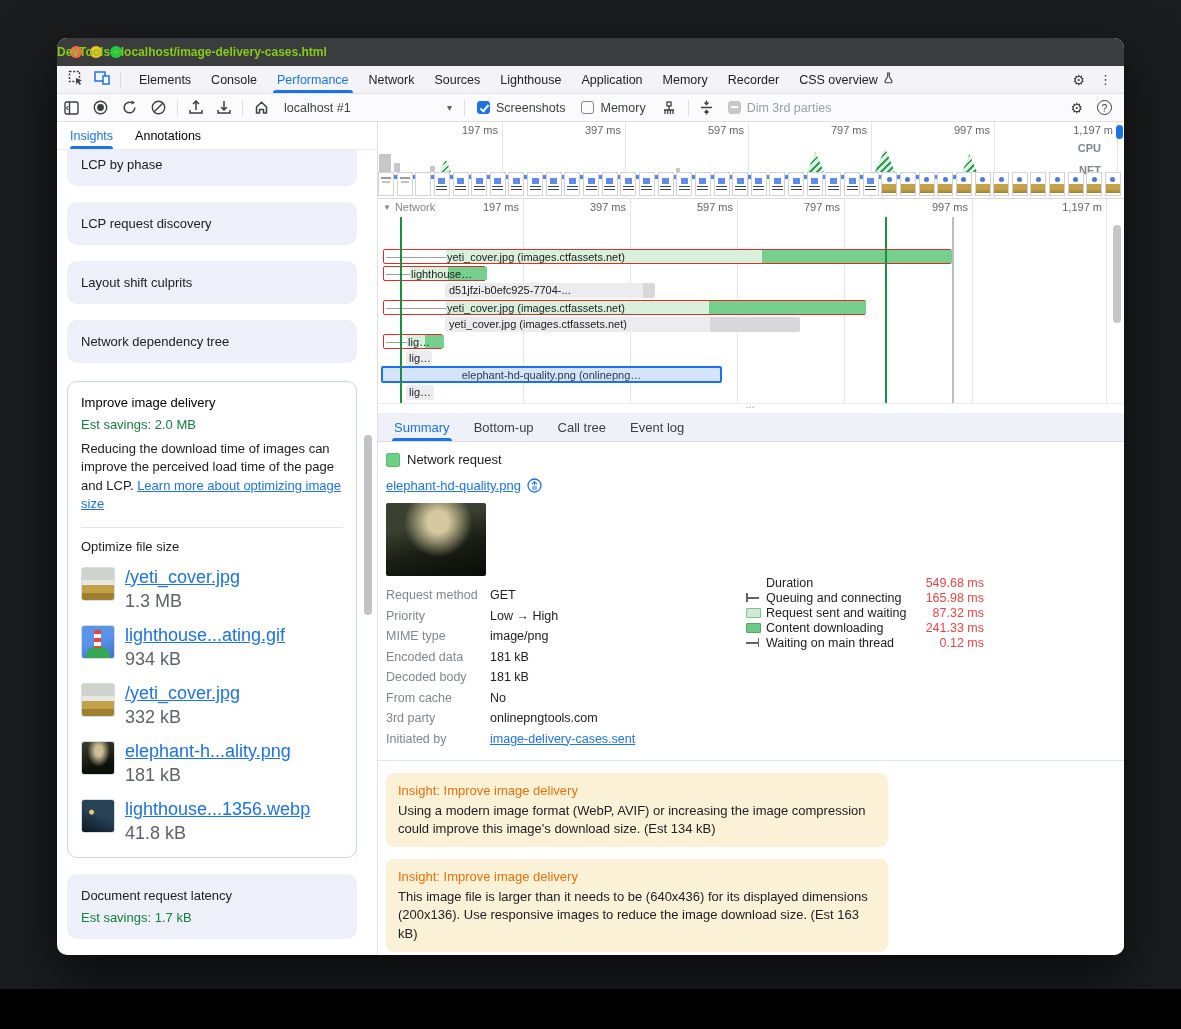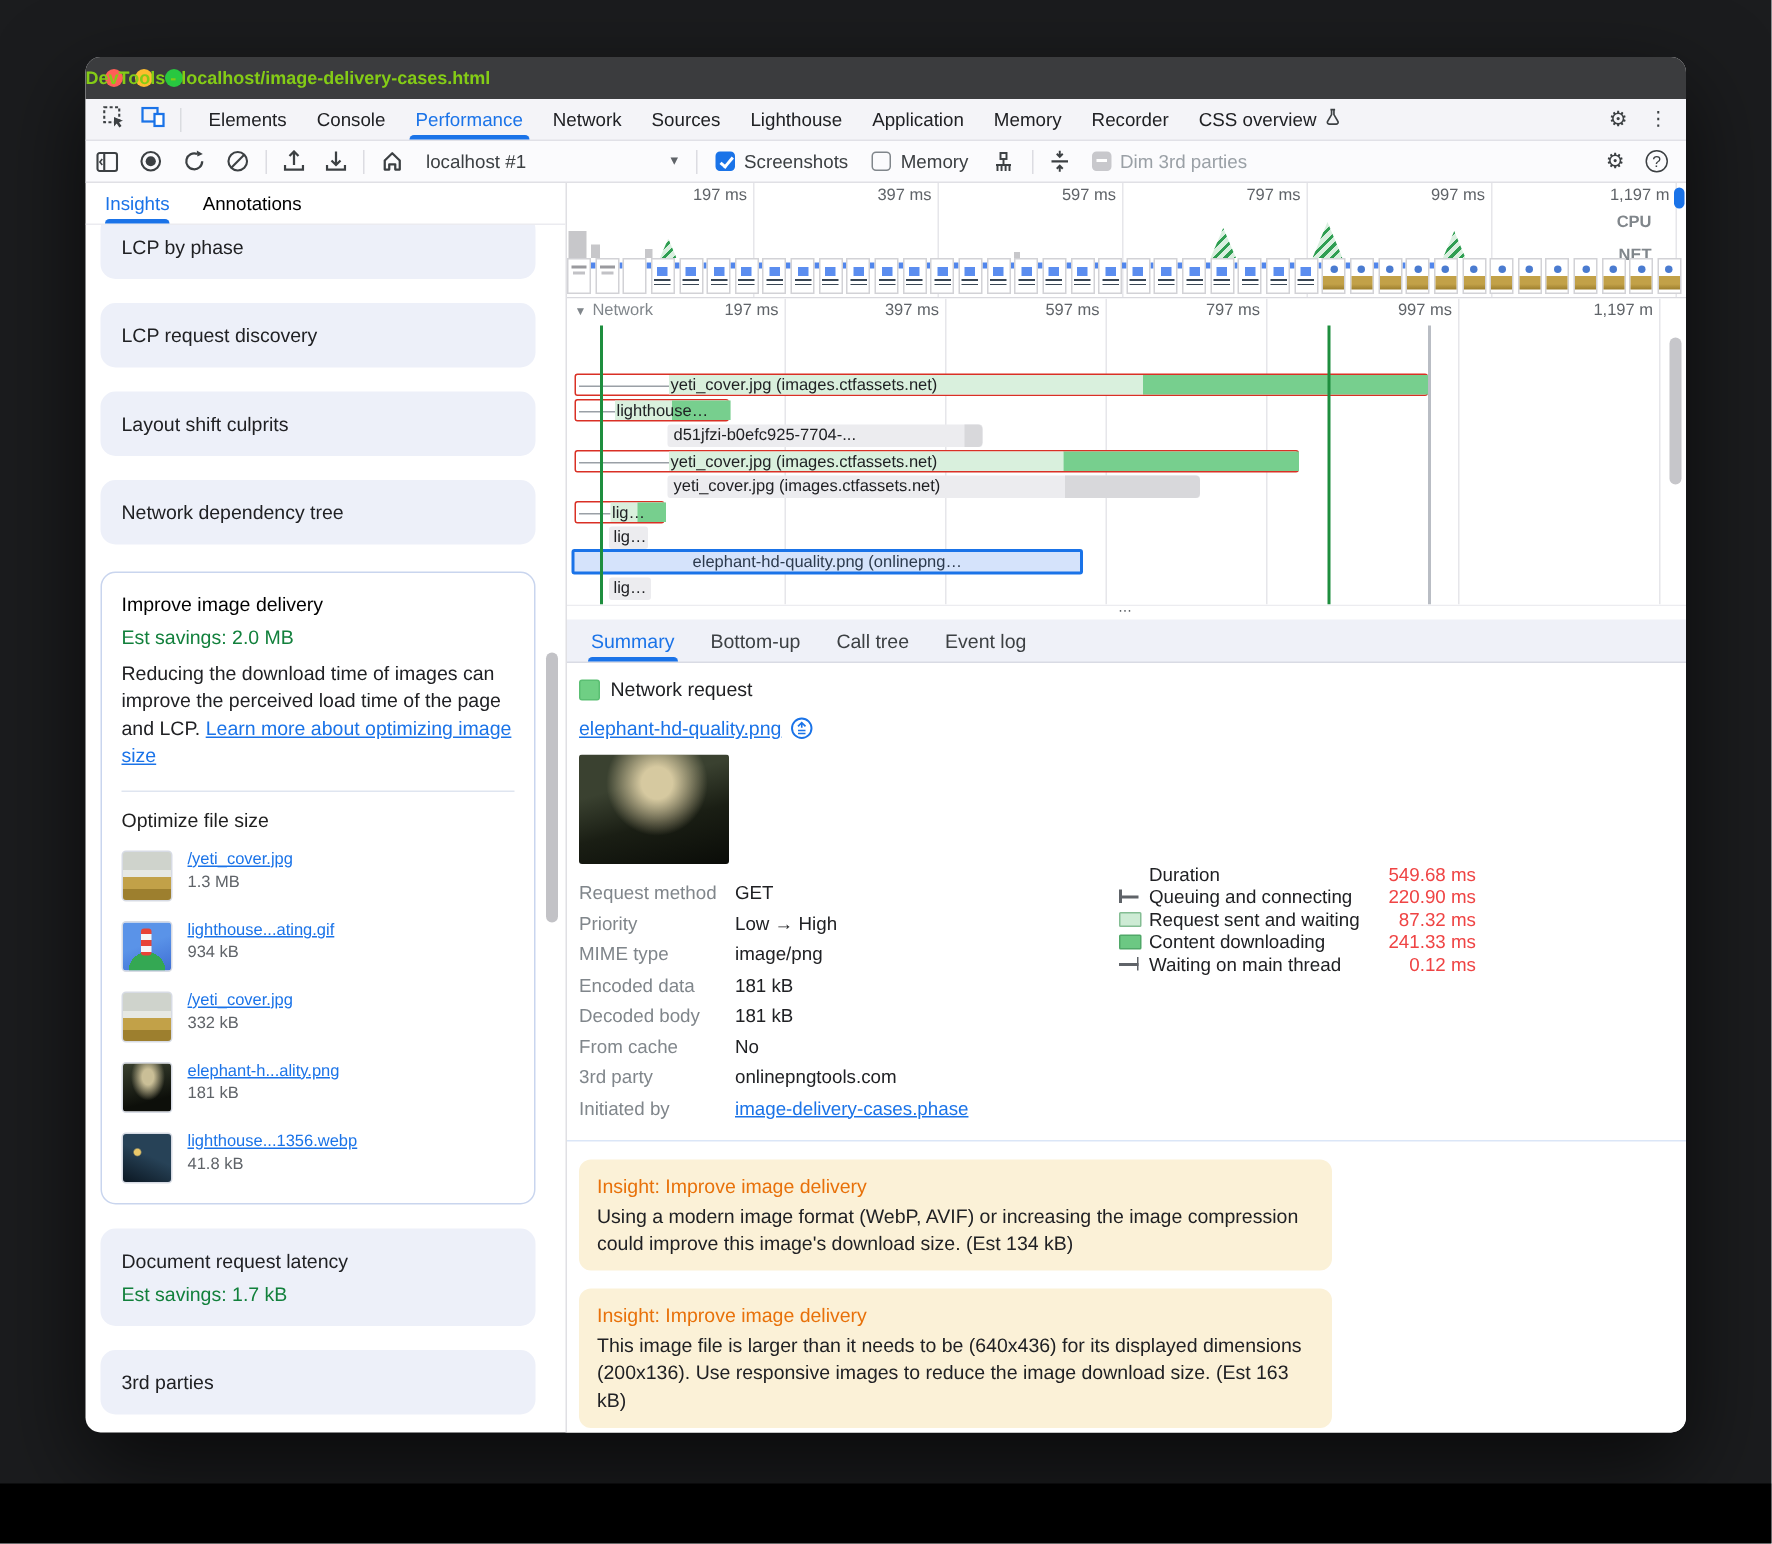--- a/index.html
+++ b/index.html
@@ -54,21 +54,21 @@
   a.lnk{color:var(--accent);text-decoration:underline;cursor:pointer;}
   .card-hr{border:none;border-top:1px solid #dfe5f0;margin:13px 0 11px;}
   .optitle{color:#1f1f1f;margin-bottom:4px;}
   .file-row{display:flex;gap:10px;margin-top:13px;align-items:flex-start;}
   .fthumb{width:32px;height:32px;border-radius:3px;border:1px solid #d7dbe4;flex:none;}
   .fthumb.field{background:linear-gradient(180deg,#cfd3cc 0 38%,#e6e8e3 38% 52%,#c2a148 52% 78%,#9d7f2e 78% 100%);}
   .fthumb.lighthouse{background:radial-gradient(circle at 50% 100%,#34a853 0 34%,transparent 34%),linear-gradient(160deg,#5a93e8 0 45%,#3f6fd4 100%);position:relative;}
   .fthumb.lighthouse::after{content:"";position:absolute;left:12px;top:4px;width:7px;height:18px;background:repeating-linear-gradient(#e84436 0 4px,#f6f6f6 4px 8px);border-radius:2px;}
   .fthumb.elephant{background:radial-gradient(ellipse at 52% 28%,#cabf97 0 16%,rgba(40,45,35,0) 48%),linear-gradient(165deg,#39402f,#0d0f0a 75%);}
   .fthumb.night{background:radial-gradient(circle at 30% 38%,#e9c76a 0 2px,transparent 3px),linear-gradient(205deg,#274257 0 45%,#0b1722 100%);}
-  .fcol{display:flex;flex-direction:column;gap:3px;font-size:11px;}
+  .fcol{display:flex;flex-direction:column;gap:3px;font-size:18px;}
   .fsize{color:#5f6368;}
   .tri{font-size:9px;color:#444;}
   .sb-scrollbar{position:absolute;right:5px;top:313px;width:8px;height:180px;background:#c2c2c6;border-radius:4px;}
   
   .main{flex:1;position:relative;background:#fff;display:flex;flex-direction:column;}
   
   .overview{height:76px;position:relative;border-bottom:1px solid #d9d9de;flex:none;overflow:hidden;}
   .gline{position:absolute;top:0;bottom:0;width:1px;background:#e6e6ea;}
   .rlabel{position:absolute;top:2px;width:70px;text-align:right;font-size:11px;color:#5f6368;}
   .ov-sublabel{position:absolute;right:23px;font-size:11px;color:#80868b;font-weight:bold;text-align:right;}
@@ -668,34 +668,34 @@
             <div class="fvalue">image/png</div>
             <div class="flabel">Encoded data</div>
             <div class="fvalue">181 kB</div>
             <div class="flabel">Decoded body</div>
             <div class="fvalue">181 kB</div>
             <div class="flabel">From cache</div>
             <div class="fvalue">No</div>
             <div class="flabel">3rd party</div>
             <div class="fvalue">onlinepngtools.com</div>
             <div class="flabel">Initiated by</div>
-            <div class="fvalue"><a class="lnk">image-delivery-cases.phase</a></div>
+            <div class="fvalue"><a class="lnk">image-delivery-cases.sent</a></div>
           </div>
         <div class="timing" id="timing">
             <div class="trow">
               <div class="ticon"></div>
               <div class="tlabel">Duration</div>
               <div class="tvalue">549.68 ms</div>
             </div>
             <div class="trow">
               <div class="ticon">
                 <div class="ic-start"></div>
               </div>
               <div class="tlabel">Queuing and connecting</div>
-              <div class="tvalue">220.90 ms</div>
+              <div class="tvalue">165.98 ms</div>
             </div>
             <div class="trow">
               <div class="ticon">
                 <div class="ic-lbox"></div>
               </div>
               <div class="tlabel">Request sent and waiting</div>
               <div class="tvalue">87.32 ms</div>
             </div>
             <div class="trow">
               <div class="ticon">

